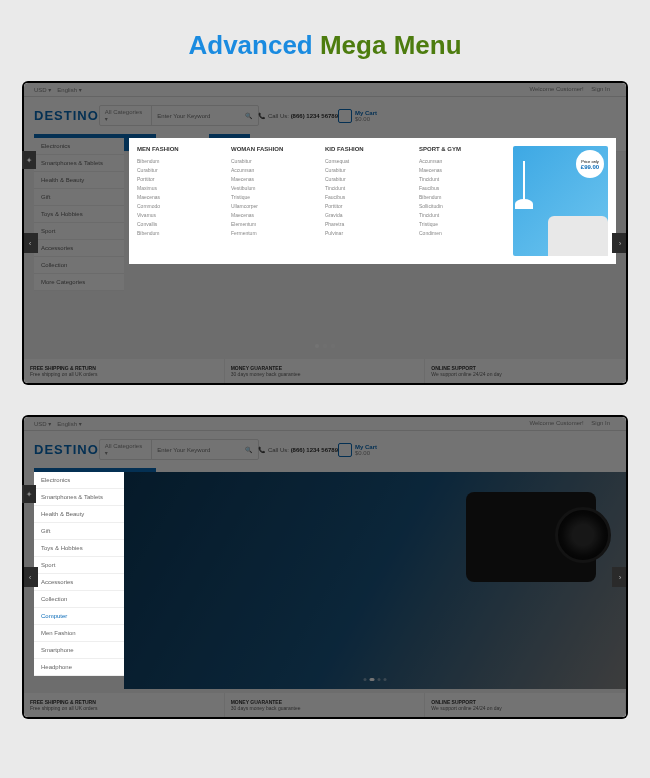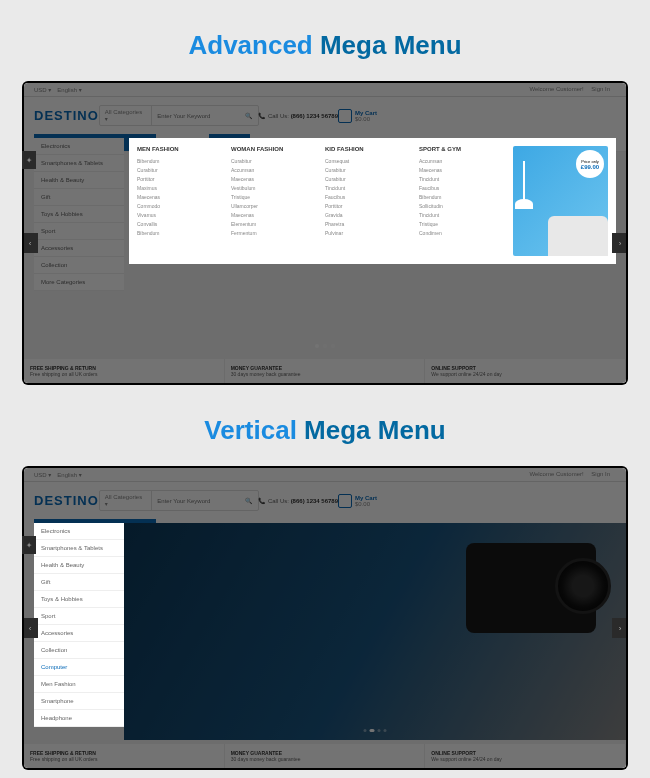--- a/index.html
+++ b/index.html
@@ -1,20 +1,20 @@
 <!DOCTYPE html>
 <html><head>
 <meta charset="utf-8">
 <style>
 *{margin:0;padding:0;box-sizing:border-box;font-family:Arial,Helvetica,sans-serif}
 body{background:#eaeaea;padding:20px 0}
 .wrap{width:650px;margin:0 auto}
 .title{text-align:center;font-size:26px;font-weight:700;margin:10px 0 20px}
 .title .blue{color:#1a8be0}
-.title .gray{color:#0369a1}
+.title .gray{color:#4d7c0f}
 .frame{background:#000;border-radius:6px;padding:2px;margin:0 22px 30px;position:relative}
 .shot{background:#f2f2f2;border-radius:4px;overflow:hidden;position:relative;height:300px}
 .dim{position:absolute;inset:0;background:rgba(0,0,0,.55);z-index:1}
 .topbar{background:#fff;border-bottom:1px solid #ddd;font-size:6px;color:#888;display:flex;justify-content:space-between;padding:3px 10px}
 .topbar span{margin-right:6px}
 .header{background:#fff;display:flex;align-items:center;padding:8px 10px;}
 .logo{font-weight:900;font-size:13px;color:#0a6bb8;letter-spacing:1px}
 .search{flex:1;display:flex;border:1px solid #ddd;border-radius:2px;font-size:6px;align-items:center;max-width:160px}
 .search .cat{padding:3px 5px;color:#888;border-right:1px solid #ddd}
 .search input{border:0;padding:3px 5px;flex:1;font-size:6px;outline:0}
@@ -195,21 +195,20 @@
 <div class="feat">
 <div><b>FREE SHIPPING &amp; RETURN</b><span>Free shipping on all UK orders</span></div>
 <div><b>MONEY GUARANTEE</b><span>30 days money back guarantee</span></div>
 <div><b>ONLINE SUPPORT</b><span>We support online 24/24 on day</span></div>
 </div>
 <div class="arrow l">‹</div>
 <div class="arrow r">›</div>
 </div>
 </div>
 
-<div class="title"><span class="blue">Vertical</span><span class="gray"> Mega Menu</span></div>
 
 <div class="frame">
 <div class="gear">✦</div>
 <div class="shot">
 <div class="dim"></div>
 
 <div class="topbar">
 <div><span>USD ▾</span><span>English ▾</span></div>
 <div><span>Welcome Customer!</span> <span>Sign In</span></div>
 </div>

